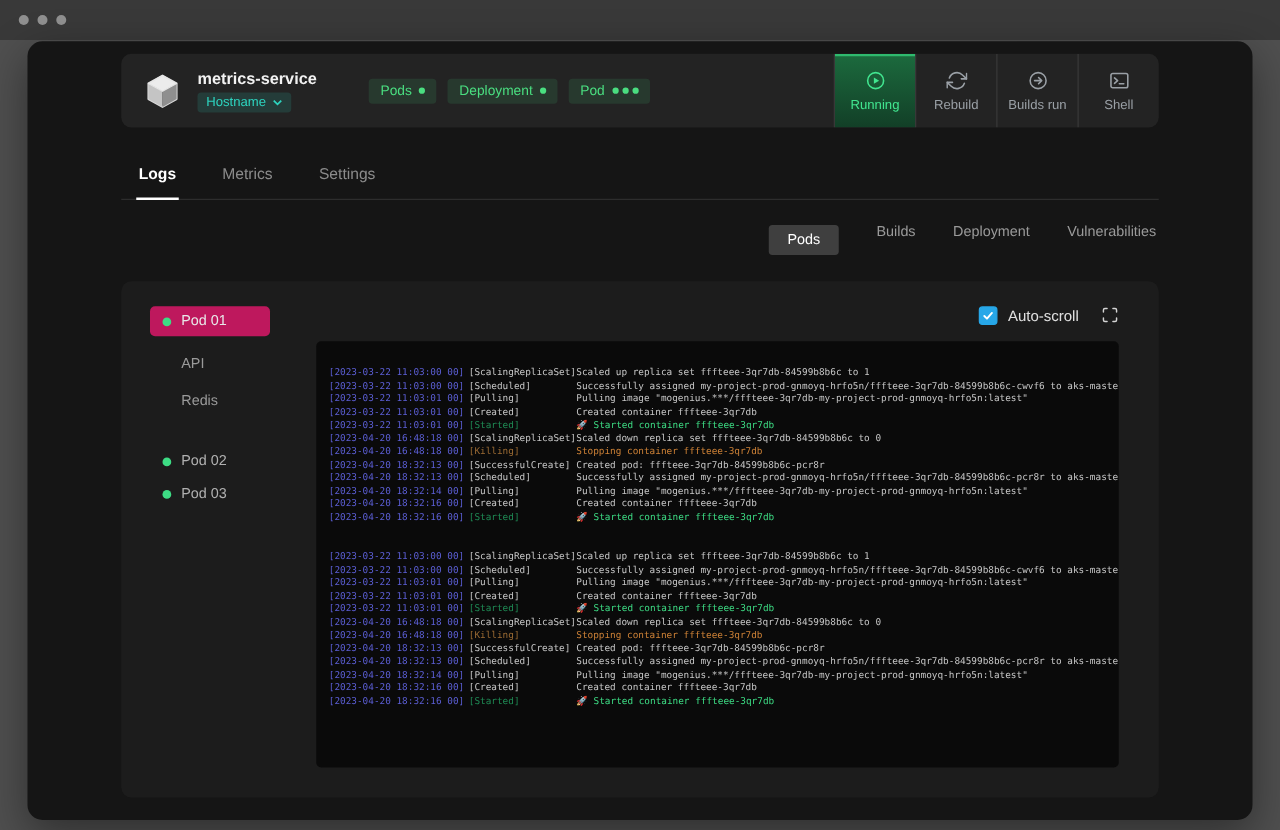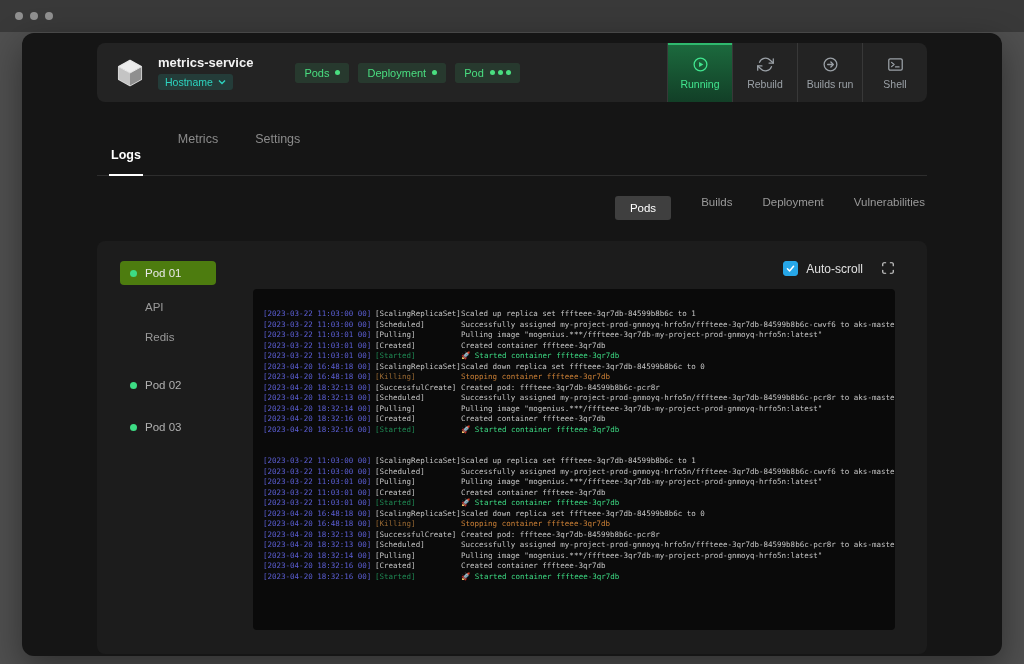--- a/index.html
+++ b/index.html
@@ -34,38 +34,38 @@
             justify-content:center; gap:5px; border-left:1px solid #383838;
             color:#9aa0a6; font-size:10.5px; cursor:pointer; }
   .action.active { background:linear-gradient(180deg,#1c6b3e,#123f27);
                    box-shadow:inset 0 2px 0 #2fba6e; color:#41e58f; }
 
   
   .tabs { display:flex; gap:33px; margin-top:22px; padding:0 12px;
           border-bottom:1px solid #2d2d2d; }
   .tab { font-size:12.5px; color:#8b8b8b; padding:8px 2px 12px;
          border-bottom:2px solid transparent; margin-bottom:-1px; cursor:pointer; }
-  .tab.active { color:#ffffff; font-weight:bold; border-bottom-color:#ffffff;margin-top:16px; }
+  .tab.active { color:#ffffff; font-weight:bold; border-bottom-color:#ffffff; }
 
   
   .subtabs { display:flex; justify-content:flex-end; align-items:flex-start; gap:30px;
              margin-top:20px; height:26px; padding-right:2px; }
   .subtab { font-size:11.5px; color:#9a9a9a; cursor:pointer; }
   .subtab.active { background:#3f3f3f; color:#ffffff; padding:6px 15px; border-radius:3px; }
 
   
   .content-card { margin-top:19px; height:413px; background:#1c1c1c; border-radius:8px;
                   display:flex; gap:37px; padding:20px 32px 24px 23px; overflow:hidden; }
   .sidebar { width:96px; flex:none; }
   .side-item { display:flex; align-items:center; gap:8px; font-size:11.5px; color:#b0b0b0;
                padding:6px 10px; border-radius:4px; cursor:pointer; }
-  .side-item.active { background:#4d7c0f; color:#e8e8e8; }
+  .side-item.active { background:#be185d; color:#e8e8e8; }
   .side-item.sub { padding-left:25px; color:#9a9a9a; }
   .sdot { width:7px; height:7px; border-radius:50%; background:#3ddc84; flex:none; }
-  .mt10{margin-top:10px} .mt6{margin-top:6px} .mt24{margin-top:24px} .mt18{margin-top:18px}
+  .mt10{margin-top:10px} .mt6{margin-top:6px} .mt24{margin-top:24px} .mt18{margin-top:2px}
 
   .main { flex:1; display:flex; flex-direction:column; min-width:0; }
   .main-top { display:flex; justify-content:flex-end; align-items:flex-start; gap:18px;
               height:18px; margin-bottom:10px; }
   .autoscroll { display:flex; align-items:center; gap:8px; }
   .checkbox { width:15px; height:15px; border-radius:3px; border:1px solid #666;
               display:flex; align-items:center; justify-content:center; cursor:pointer; }
   .checkbox svg { display:none; }
   .checkbox.checked { background:#27a7e8; border-color:#27a7e8; }
   .checkbox.checked svg { display:block; }

